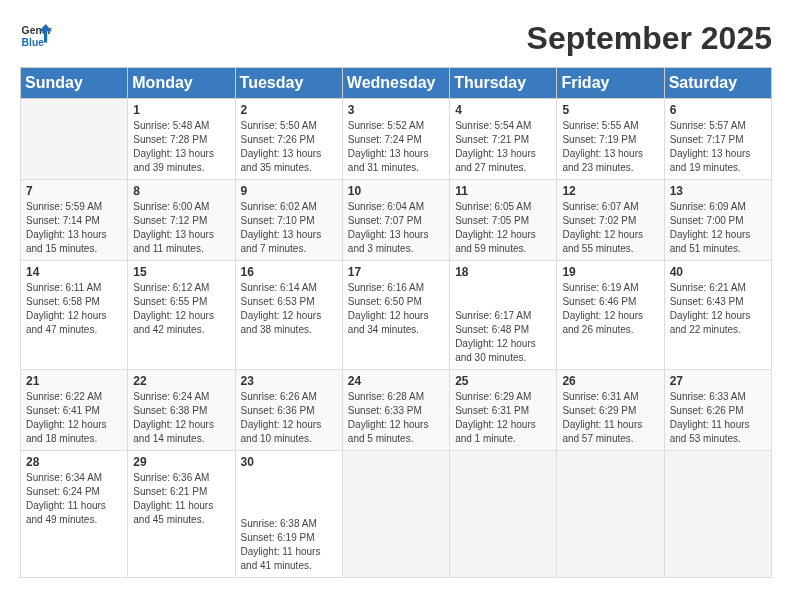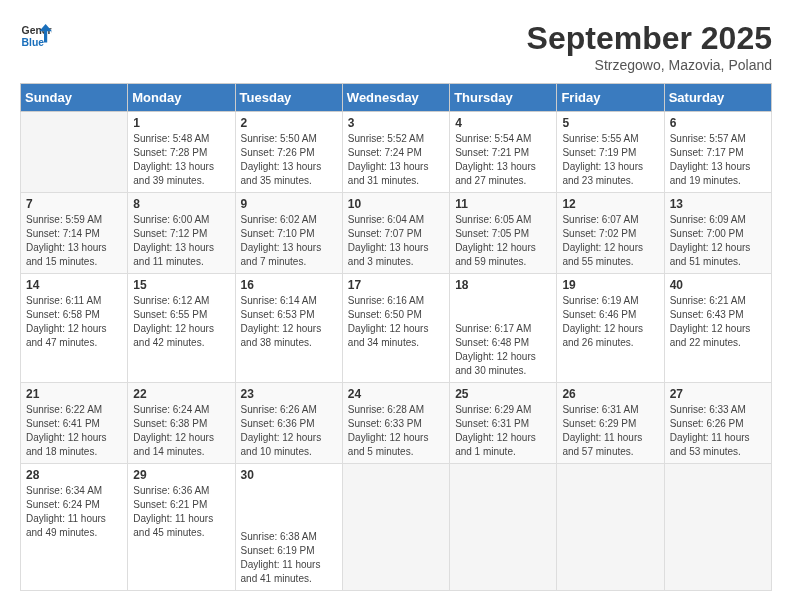--- a/index.html
+++ b/index.html
@@ -40,21 +40,21 @@
     table {
       width: 100%;
       border-collapse: collapse;
       font-size: 11px;
     }
     thead tr th {
       background-color: #3a7bbf;
       color: #fff;
       padding: 6px 4px;
       text-align: left;
-      font-size: 13px;
+      font-size: 16px;
       font-weight: bold;
       border: 1px solid #ccc;
     }
     tbody tr td {
       border: 1px solid #ddd;
       padding: 4px 5px;
       vertical-align: top;
       width: calc(100% / 7);
       height: 80px;
       color: #333;
@@ -84,21 +84,20 @@
 <div class="header">
   <div class="logo">
     <svg class="logo-icon" viewBox="0 0 40 40">
       <text x="2" y="18" font-size="13" font-weight="bold" fill="#333">General</text>
       <text x="2" y="32" font-size="13" font-weight="bold" fill="#1a6fbb">Blue</text>
       <polygon points="32,5 40,14 34,14 34,28 30,28 30,14 24,14" fill="#1a6fbb"></polygon>
     </svg>
   </div>
   <div class="title-block">
     <div class="month-title">September 2025</div>
-    <div class="subtitle">Strzegowo, Mazovia, Poland</div>
   </div>
 </div>
 
 <table>
   <thead>
     <tr>
     <th>Sunday</th>
         <th>Monday</th>
         <th>Tuesday</th>
         <th>Wednesday</th>

